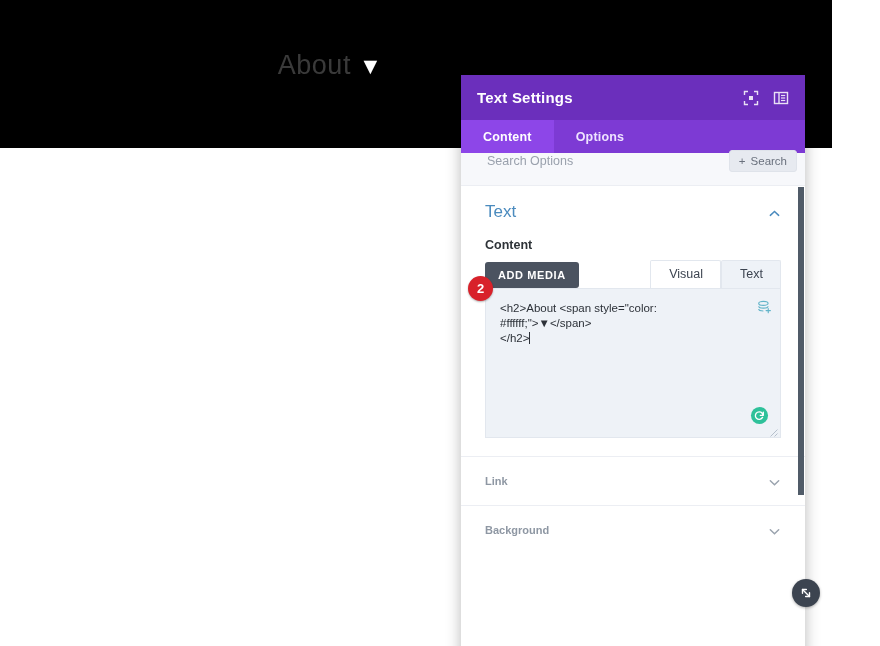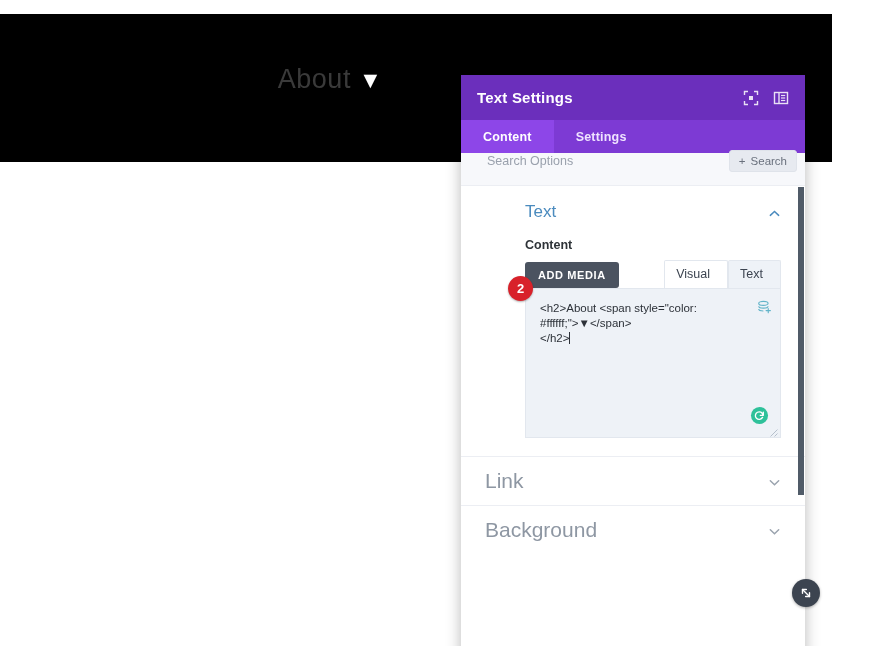--- a/index.html
+++ b/index.html
@@ -7,21 +7,21 @@
     margin: 0; padding: 0;
     width: 880px; height: 646px;
     overflow: hidden;
     font-family: "Liberation Sans", sans-serif;
   }
   body { background: #ffffff; position: relative; }
 
   
   #page-bg { position: absolute; inset: 0; background: #ffffff; }
   #hero {
-    position: absolute; left: 0; top: 14px; width: 832px; height: 148px;
+    position: absolute; left: 0; top: 0; width: 832px; height: 148px;
     background: #000000;
   }
   #hero-title {
     position: absolute; left: 0; top: 50px; width: 660px;
     text-align: center;
     font-size: 27px; font-weight: 400; letter-spacing: .5px;
     color: #3a3a3a;
     white-space: nowrap;
   }
   #hero-caret { color: #ffffff; font-size: 23px; }
@@ -82,21 +82,21 @@
   .scroll-track {
     position: absolute; right: 0; top: 0; width: 8px; height: 100%;
     background: transparent;
   }
   .scroll-thumb {
     position: absolute; right: 1px; top: 1px; width: 6px; height: 308px;
     background: #505b68; border-radius: 0; cursor: pointer;
   }
 
   
-  .section-open { padding: 0; margin-left: 40px; }
+  .section-open { padding: 0; }
   .section-head {
     display: flex; align-items: center; justify-content: space-between;
     padding: 16px 24px 10px 24px;
   }
   .section-head-open .section-title {
     color: #4b8bbe; font-size: 17px; font-weight: 400;
   }
   .chev { width: 13px; height: 13px; cursor: pointer; display:block; }
 
   .field { padding: 0 24px 0 24px; }
@@ -112,21 +112,21 @@
   .add-media {
     background: #4b5360; color: #ffffff; border: none; border-radius: 3px;
     font-size: 11px; font-weight: bold; letter-spacing: .6px;
     padding: 7px 13px; cursor: pointer;
     font-family: "Liberation Sans", sans-serif;
   }
   .ed-tabs { display: flex; gap: 0; }
   .ed-tab {
     border: 1px solid #e2e7ee; border-bottom: none;
     background: #ffffff; color: #3c4450; font-size: 12.5px;
-    padding: 6px 17px 7px 11px; cursor: pointer;
+    padding: 6px 17px 7px 18px; cursor: pointer;
     border-radius: 2px 2px 0 0;
   }
   .ed-tab.active { background: #eef2f7; border-color: #e2e7ee; }
 
   .editor-wrap { position: relative; }
   .editor-area {
     background: #eef2f7; border: 1px solid #e2e7ee;
     height: 150px; padding: 12px 30px 12px 14px;
     font-size: 11.5px; line-height: 15px; color: #2c3138;
     font-family: "Liberation Sans", sans-serif;
@@ -157,21 +157,21 @@
     box-shadow: 0 1px 2px rgba(0,0,0,.3); z-index: 5;
   }
 
   .spacer-bottom { height: 18px; }
 
   .section-closed {
     border-top: 1px solid #eceef3;
     height: 49px; display: flex; align-items: center;
     justify-content: space-between; padding: 0 24px; cursor: pointer;
   }
-  .section-closed .section-title { color: #8e97a3; font-size: 21px; font-weight: 400; text-align: right; }
+  .section-closed .section-title { color: #8e97a3; font-size: 11px; font-weight: 700; text-align: right; }
 
   
   .modal-footer {
     height: 36px; display: flex; flex: 0 0 auto;
   }
   .fbtn {
     flex: 1 1 0; display: flex; align-items: center; justify-content: center;
     cursor: pointer;
   }
   .fbtn svg { width: 14px; height: 14px; display: block; }
@@ -219,21 +219,21 @@
           <line x1="8" y1="5.5" x2="12.2" y2="5.5" stroke-width="1.2"></line>
           <line x1="8" y1="8" x2="12.2" y2="8" stroke-width="1.2"></line>
           <line x1="8" y1="10.5" x2="12.2" y2="10.5" stroke-width="1.2"></line>
         </svg>
       </span>
     </div>
   </div>
 
   <div class="modal-tabs">
     <div class="modal-tab active">Content</div>
-    <div class="modal-tab">Settings</div>
+    <div class="modal-tab">Options</div>
   </div>
 
   <div class="searchbar">
     <input class="search-input" type="text" placeholder="Search Options" style="">
     <button class="filter-btn">
       <span>+</span>
       <span>Search</span>
     </button>
   </div>
 

